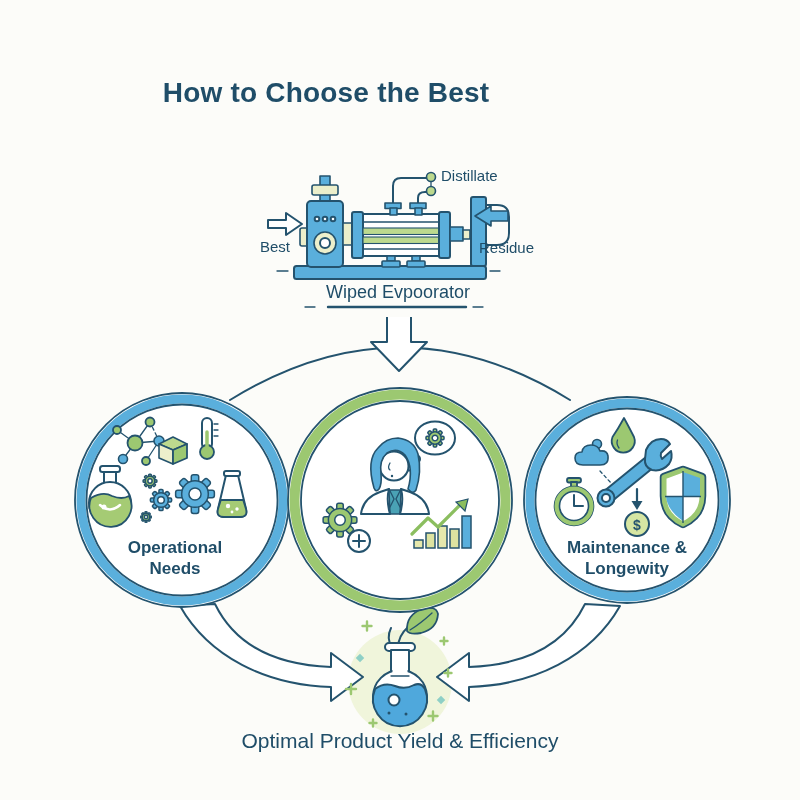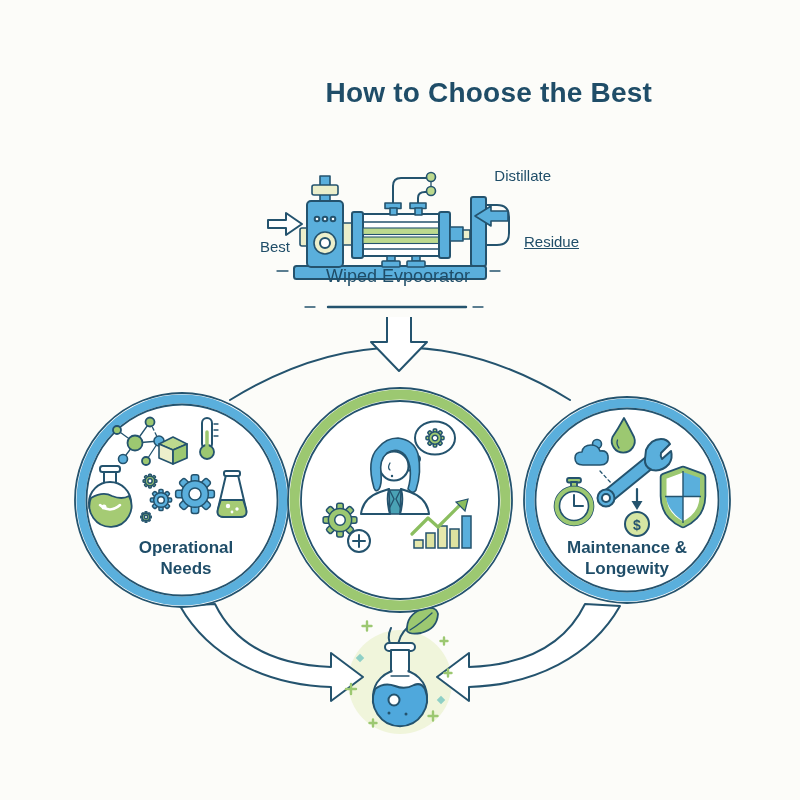--- a/index.html
+++ b/index.html
@@ -1,28 +1,28 @@
 <!DOCTYPE html>
 <html><head>
 <meta charset="utf-8">
 <style>
   html,body{margin:0;padding:0;background:#fbfbf8;}
   #canvas{position:relative;width:800px;height:800px;background:#fcfcf9;overflow:hidden;
           font-family:"Liberation Sans", sans-serif;color:#1f4d68;}
   #art{position:absolute;left:0;top:0;}
   .txt{position:absolute;color:#1f4d68;}
-  #title{left:0;top:76px;width:652px;text-align:right;font-size:28px;font-weight:700;
+  #title{left:0;top:76px;width:652px;text-align:center;font-size:28px;font-weight:700;
          line-height:34px;letter-spacing:.2px;}
-  .mlabel{font-size:15px;text-align:right;}
+  .mlabel{font-size:15px;}
   #feed-label{left:244px;top:238px;width:62px;text-align:center;}
   #distillate-label{left:441px;top:167px;width:110px;}
-  #residue-label{left:479px;top:233px;width:100px;text-decoration:underline;}
-  #evap-caption{left:298px;top:266px;width:200px;text-align:center;font-size:18px;}
+  #residue-label{left:479px;top:239px;width:100px;}
+  #evap-caption{left:298px;top:282px;width:200px;text-align:center;font-size:18px;}
   .factor-label{font-weight:700;font-size:17px;line-height:21px;text-align:center;}
-  #factor-label-0{left:116px;top:537px;width:140px;}
+  #factor-label-0{left:105px;top:537px;width:140px;}
   #factor-label-1{left:310px;top:557px;width:180px;}
   #factor-label-2{left:547px;top:537px;width:160px;}
   #outcome-label{left:200px;top:729px;width:400px;text-align:center;font-size:21px;}
   
   .o  {stroke:#24536E;stroke-width:2;fill:none;stroke-linecap:round;stroke-linejoin:round;}
   .fw {fill:#ffffff;stroke:#24536E;stroke-width:2;stroke-linejoin:round;}
   .fb {fill:#5AAFDC;stroke:#24536E;stroke-width:2;stroke-linejoin:round;}
   .fb1{fill:#5AAFDC;stroke:#24536E;stroke-width:1.6;stroke-linejoin:round;}
   .fg {fill:#9CC871;stroke:#24536E;stroke-width:1.8;stroke-linejoin:round;}
   .fgl{fill:#BCD98E;stroke:#24536E;stroke-width:1.6;stroke-linejoin:round;}
@@ -275,13 +275,14 @@
   </div>
 
   <div id="feed-label" class="txt mlabel">Best</div>
   <div id="distillate-label" class="txt mlabel">Distillate</div>
   <div id="residue-label" class="txt mlabel">Residue</div>
   <div id="evap-caption" class="txt">Wiped Evpoorator</div>
 
   <div id="factor-label-0" class="txt factor-label">Operational Needs</div>
   <div id="factor-label-2" class="txt factor-label">Maintenance &amp; Longewity</div>
 
+  <div id="outcome-label" class="txt">Optimal Product Yield &amp; Efficiency</div>
 </div>
 
 </body></html>

